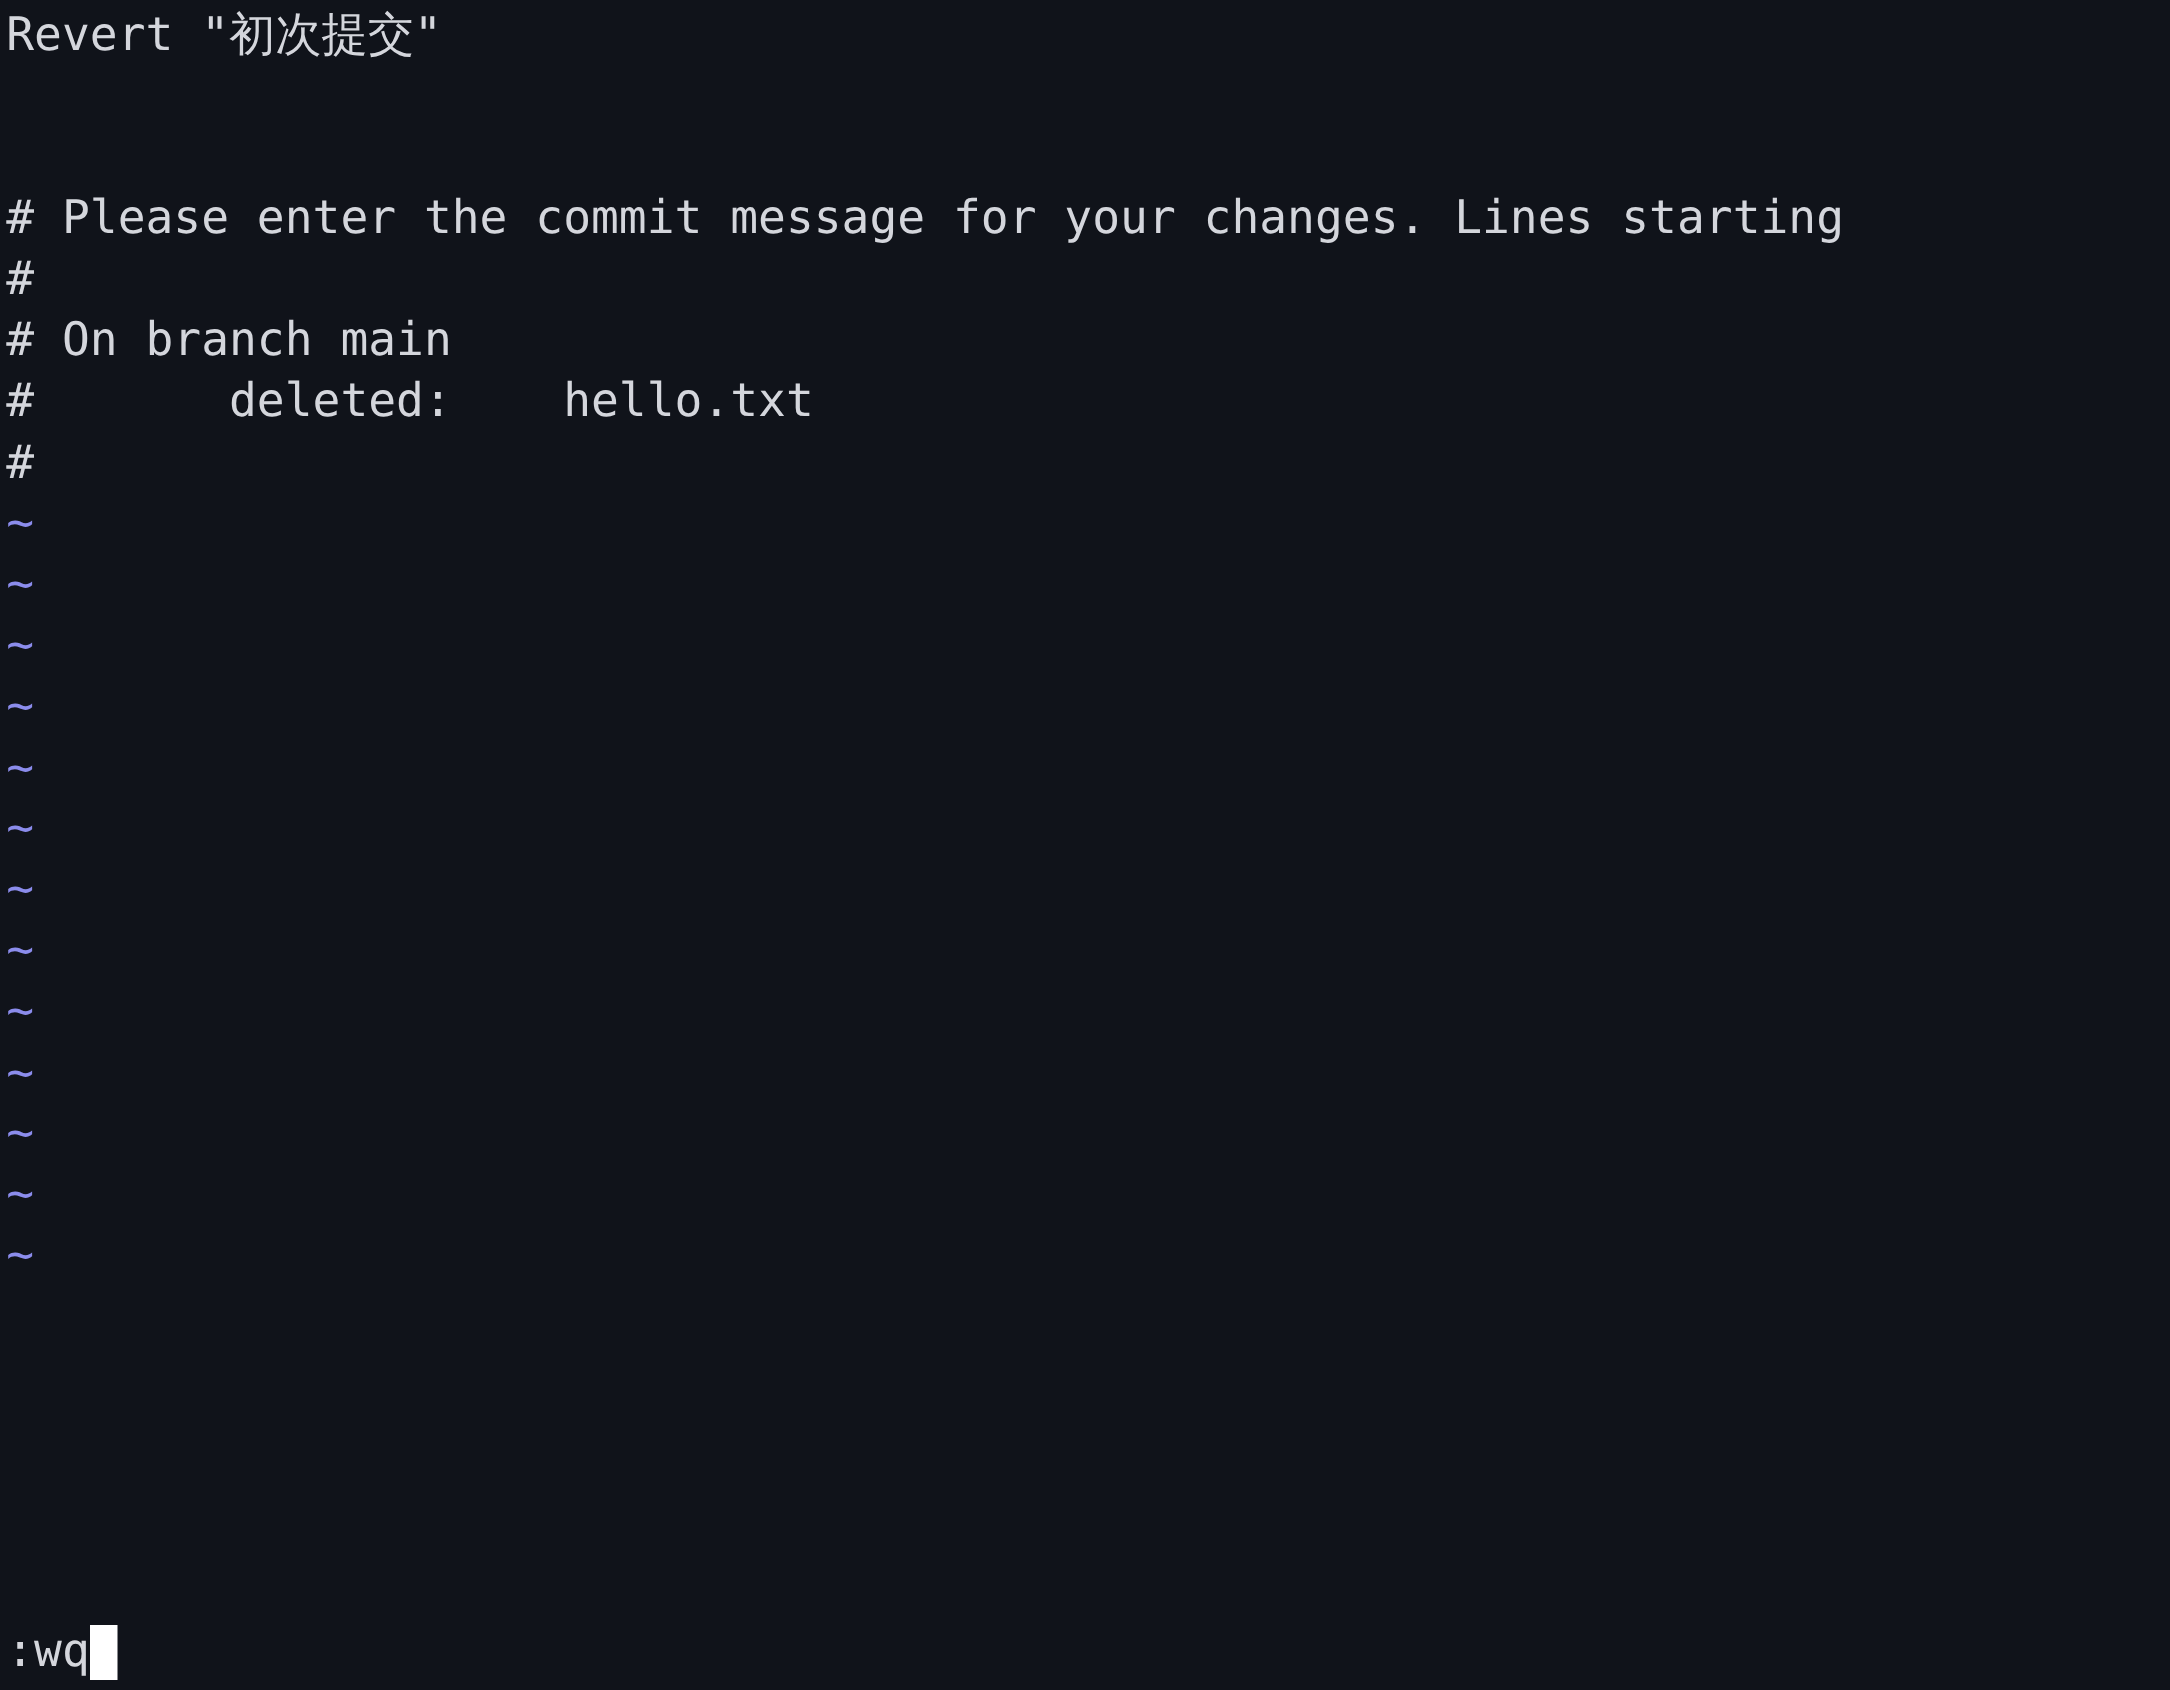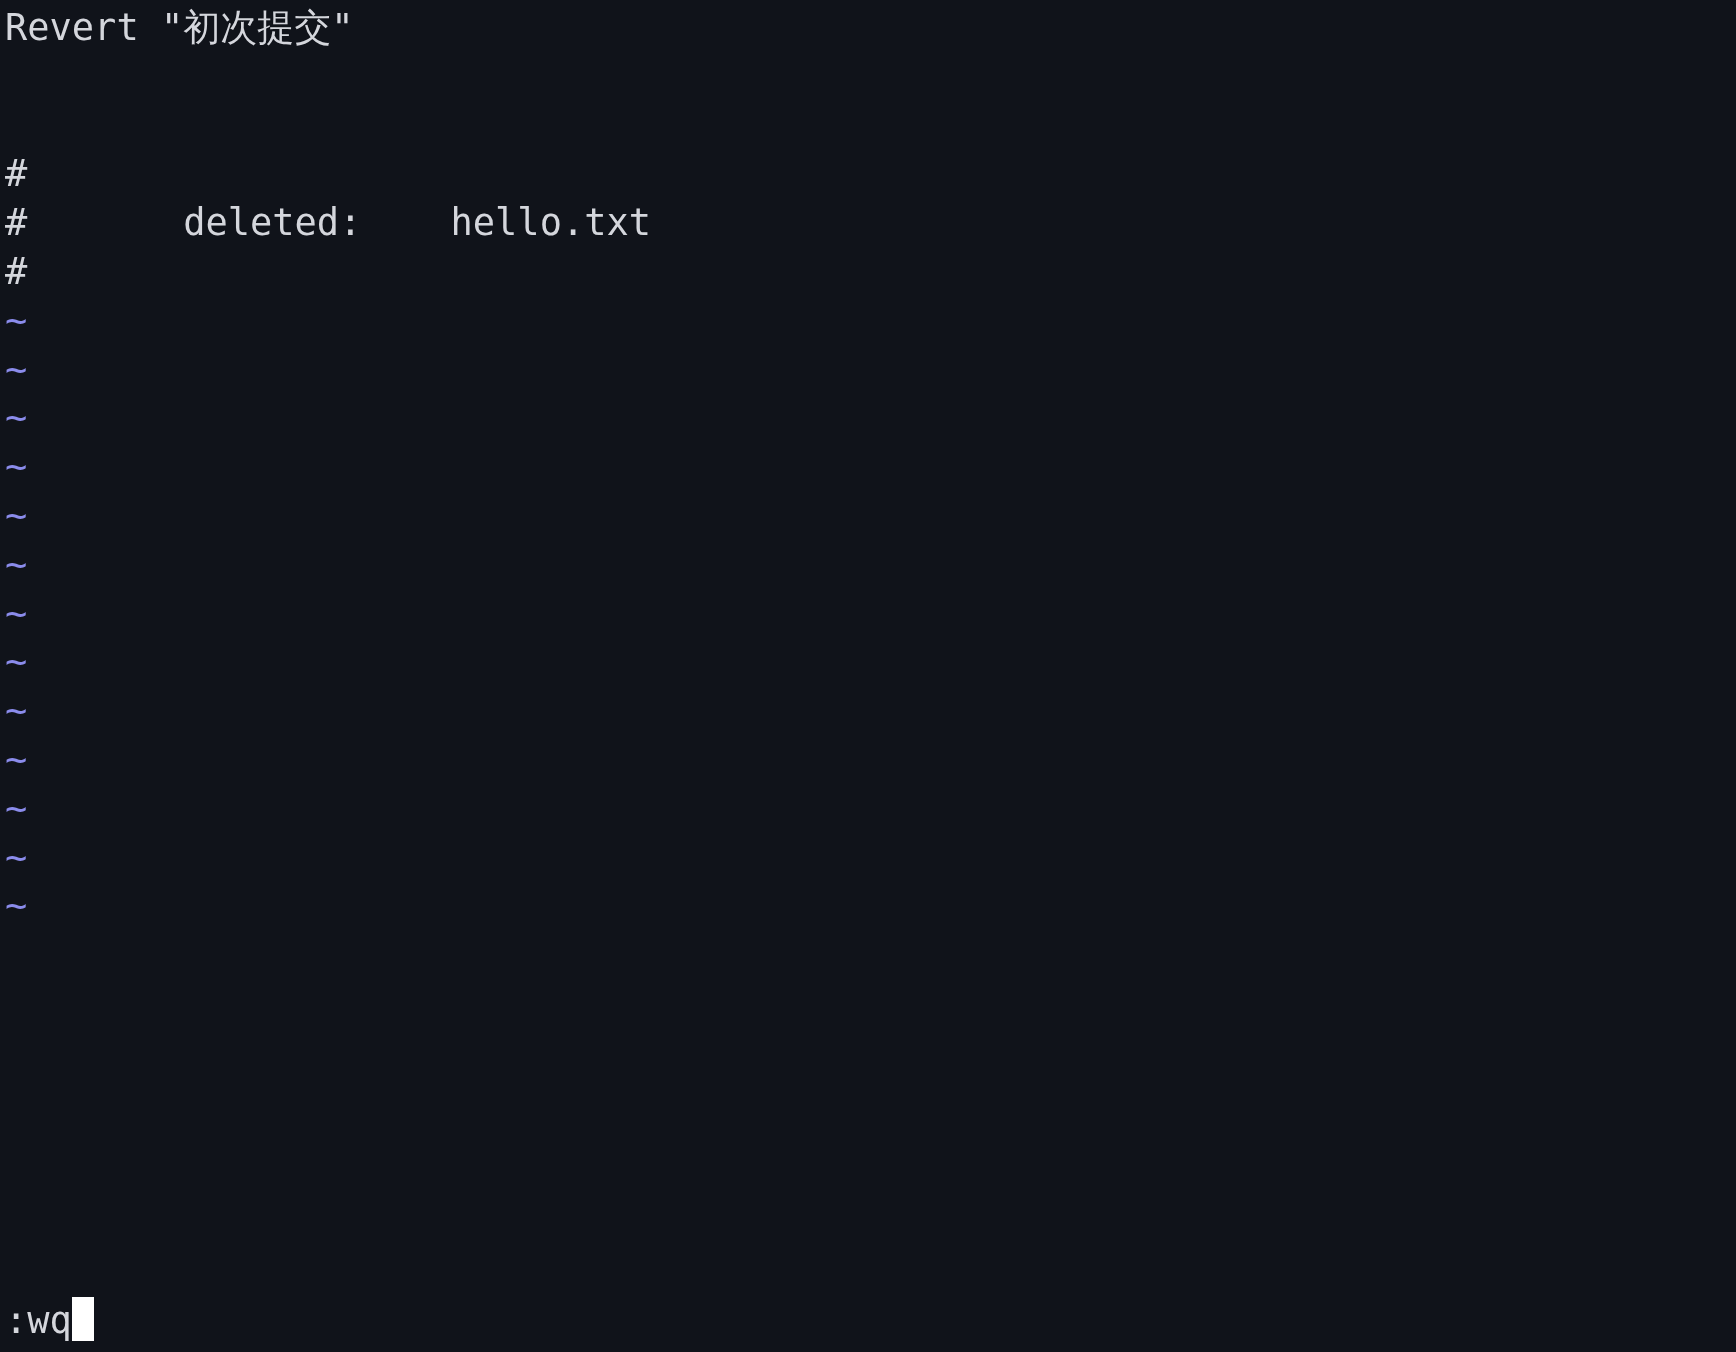--- a/index.html
+++ b/index.html
@@ -39,20 +39,21 @@
   }
   #cmdline {
     position: absolute;
     left: 0;
     bottom: 6px;
     height: 48.8px;
     white-space: pre;
     padding-left: 5px;
     color: #d4d6dc;
     display: flex;
+    align-items: center;
   }
   #cmdline .cmdtext {
     display: inline-block;
   }
   #cursor-block {
     display: inline-block;
     width: 22px;
     height: 44px;
     background: #ffffff;
     vertical-align: bottom;
@@ -61,21 +62,23 @@
 </style>
 </head>
 <body>
 
 <div id="terminal">
 
   <div id="buffer">
     <div class="line">Revert "初次提交"</div>
     <div class="line empty"></div>
     <div class="line empty"></div>
+    <div class="line"># Please enter the commit message for your changes. Lines starting</div>
     <div class="line">#</div>
+    <div class="line"># On branch main</div>
     <div class="line">#	deleted:    hello.txt</div>
     <div class="line">#</div>
 
     <div class="line tilde">~</div>
     <div class="line tilde">~</div>
     <div class="line tilde">~</div>
     <div class="line tilde">~</div>
     <div class="line tilde">~</div>
     <div class="line tilde">~</div>
     <div class="line tilde">~</div>

